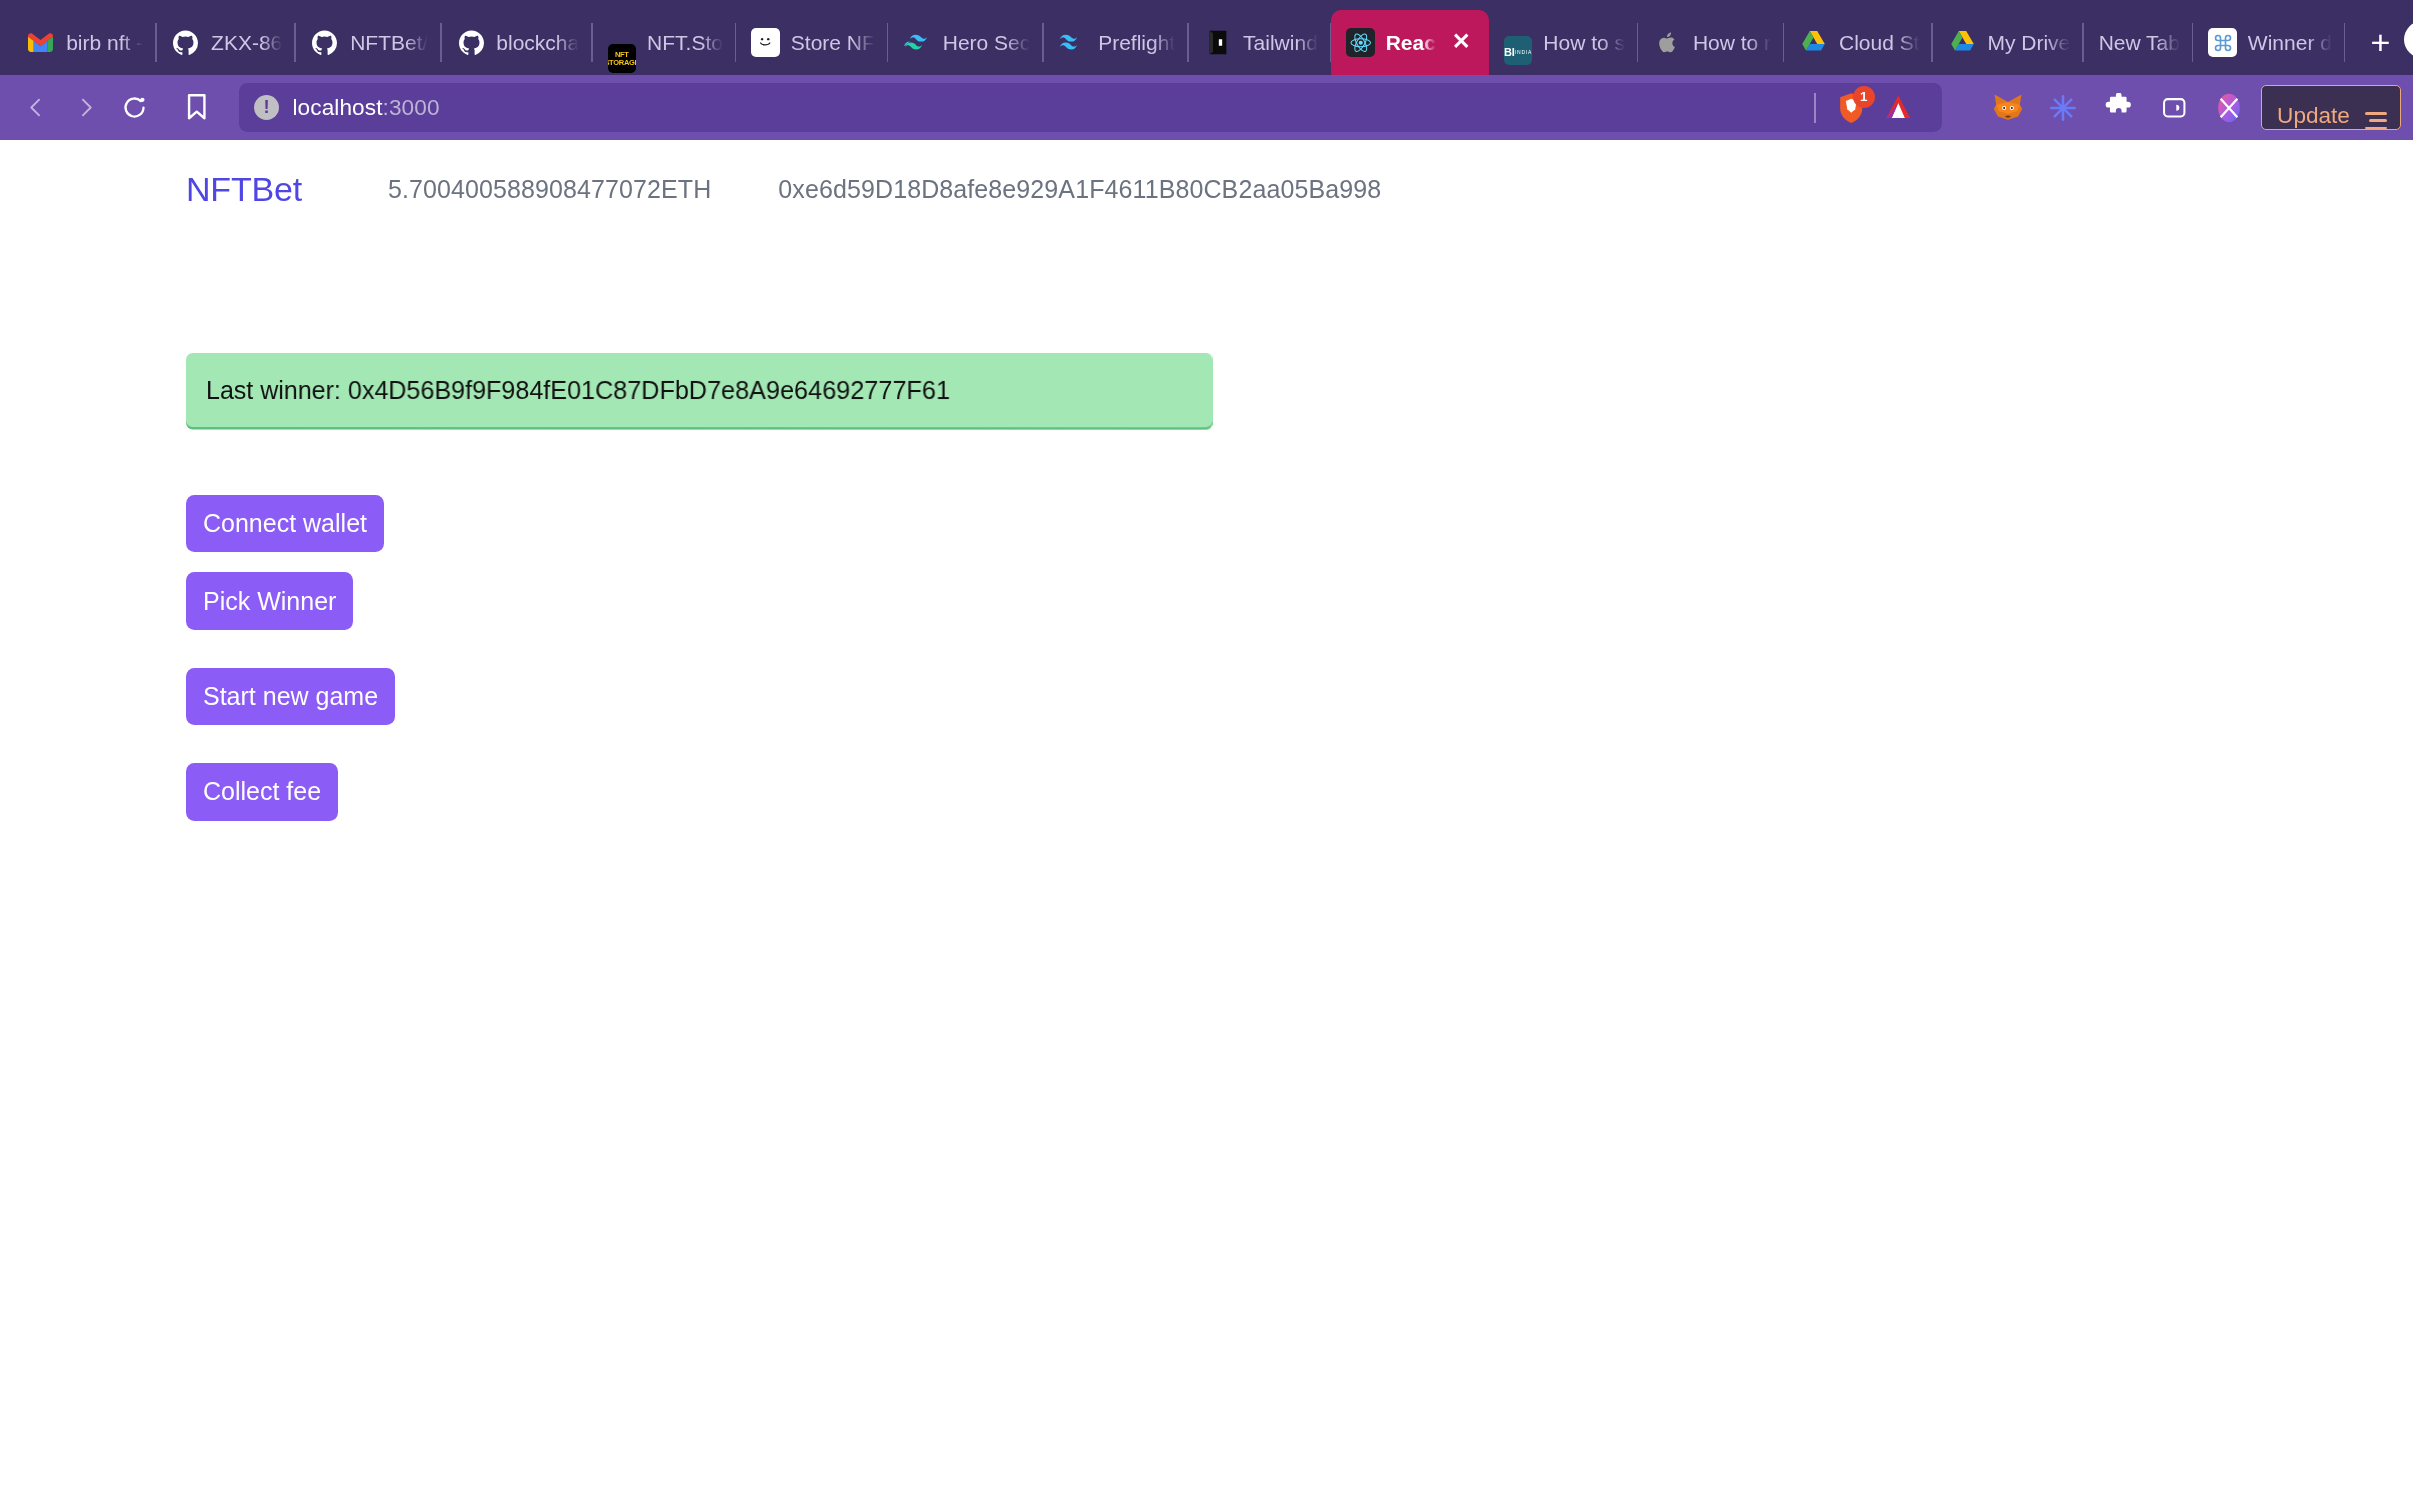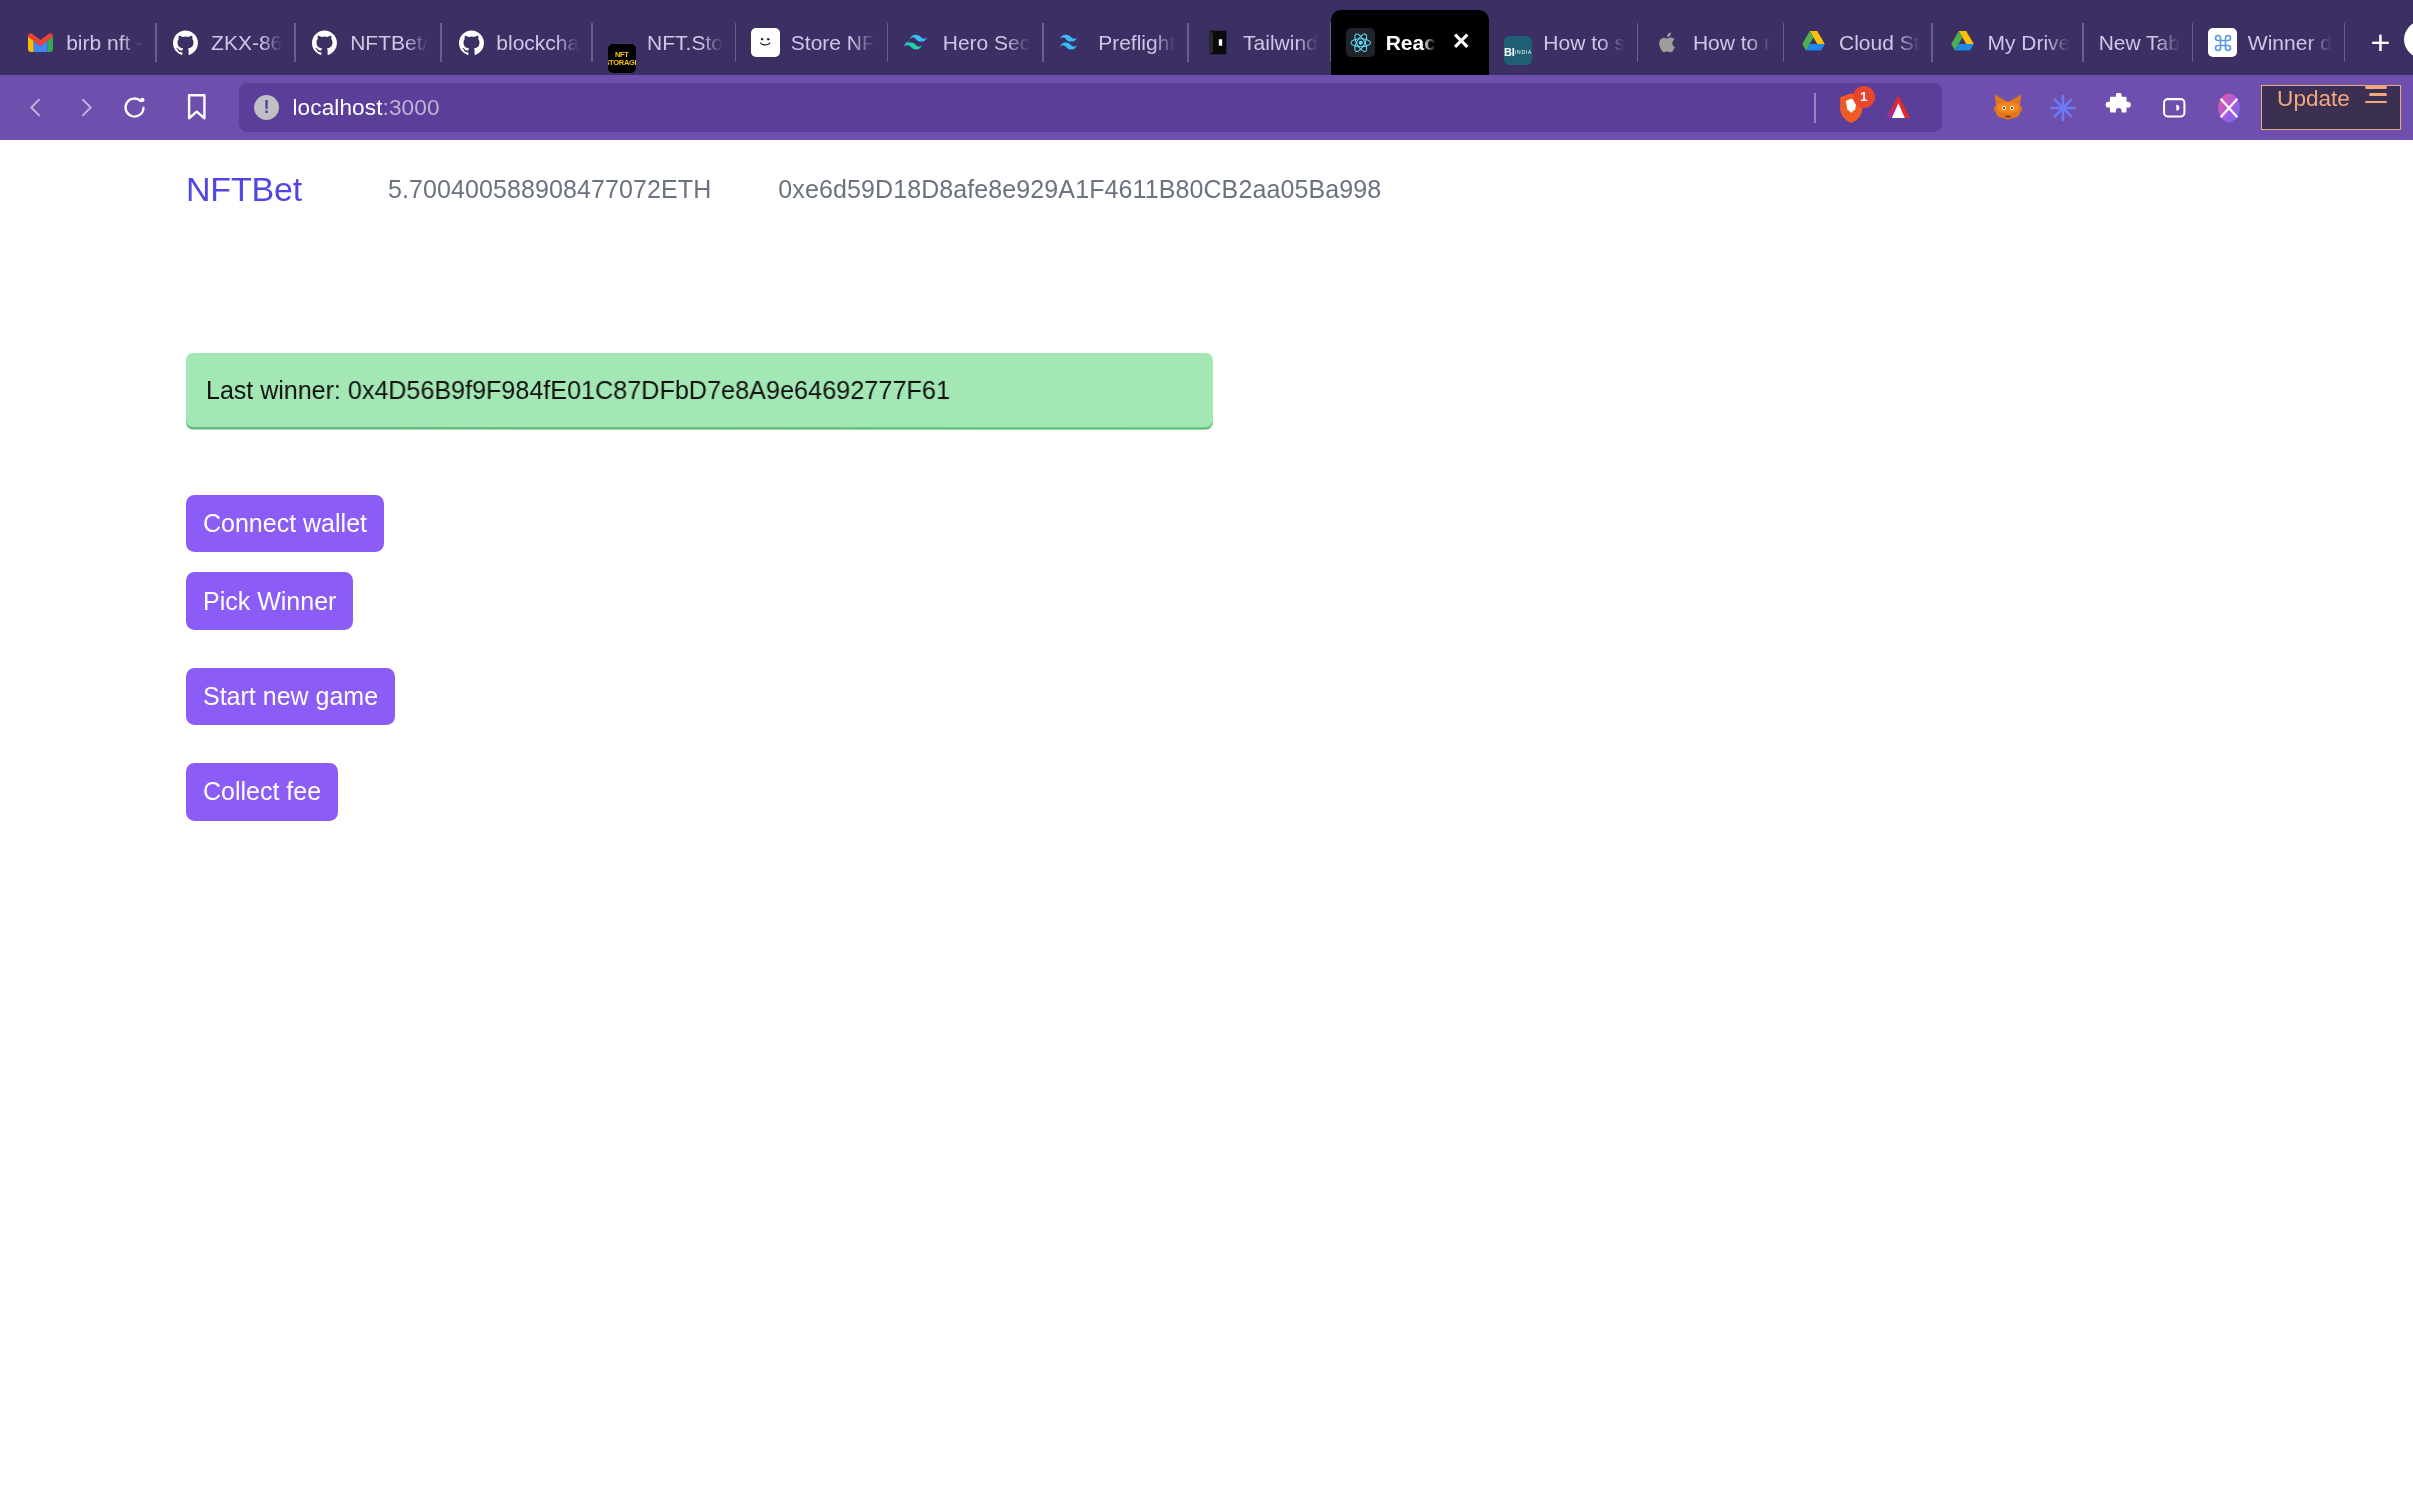--- a/index.html
+++ b/index.html
@@ -59,21 +59,21 @@
     content: "";
     position: absolute;
     right: 0;
     top: 13.4px;
     bottom: 13.4px;
     width: 1.7px;
     background: #6B5D91;
   }
 
   .tab-active {
-    background: #000000;
+    background: #be185d;
     color: #FFFFFF;
     font-weight: bold;
     z-index: 3;
   }
   .tab-active::after { display: none; }
 
   .tab-favicon {
     width: 28.5px;
     height: 28.5px;
     flex: 0 0 28.5px;
@@ -281,25 +281,25 @@
   .ext-btn {
     width: 47px; height: 47px;
     display: flex; align-items: center; justify-content: center;
     cursor: pointer; flex: 0 0 47px;
     font-size: 27px; line-height: 1;
   }
 
   #update-button {
     height: 45px;
     border: 1.7px solid #E8A87C;
-    border-radius: 0;
+    border-radius: 5px;
     background: #3B2F52;
     color: #F0A97F;
     display: flex;
-    align-items: flex-start;
+    align-items: flex-end;
     gap: 15px;
     padding: 0 13.4px 0 15px;
     font-size: 22.6px;
     cursor: pointer;
     margin-left: 8.4px;
     flex: 0 0 auto;
   }
   #hamburger-icon {
     display: inline-flex;
     flex-direction: column;

